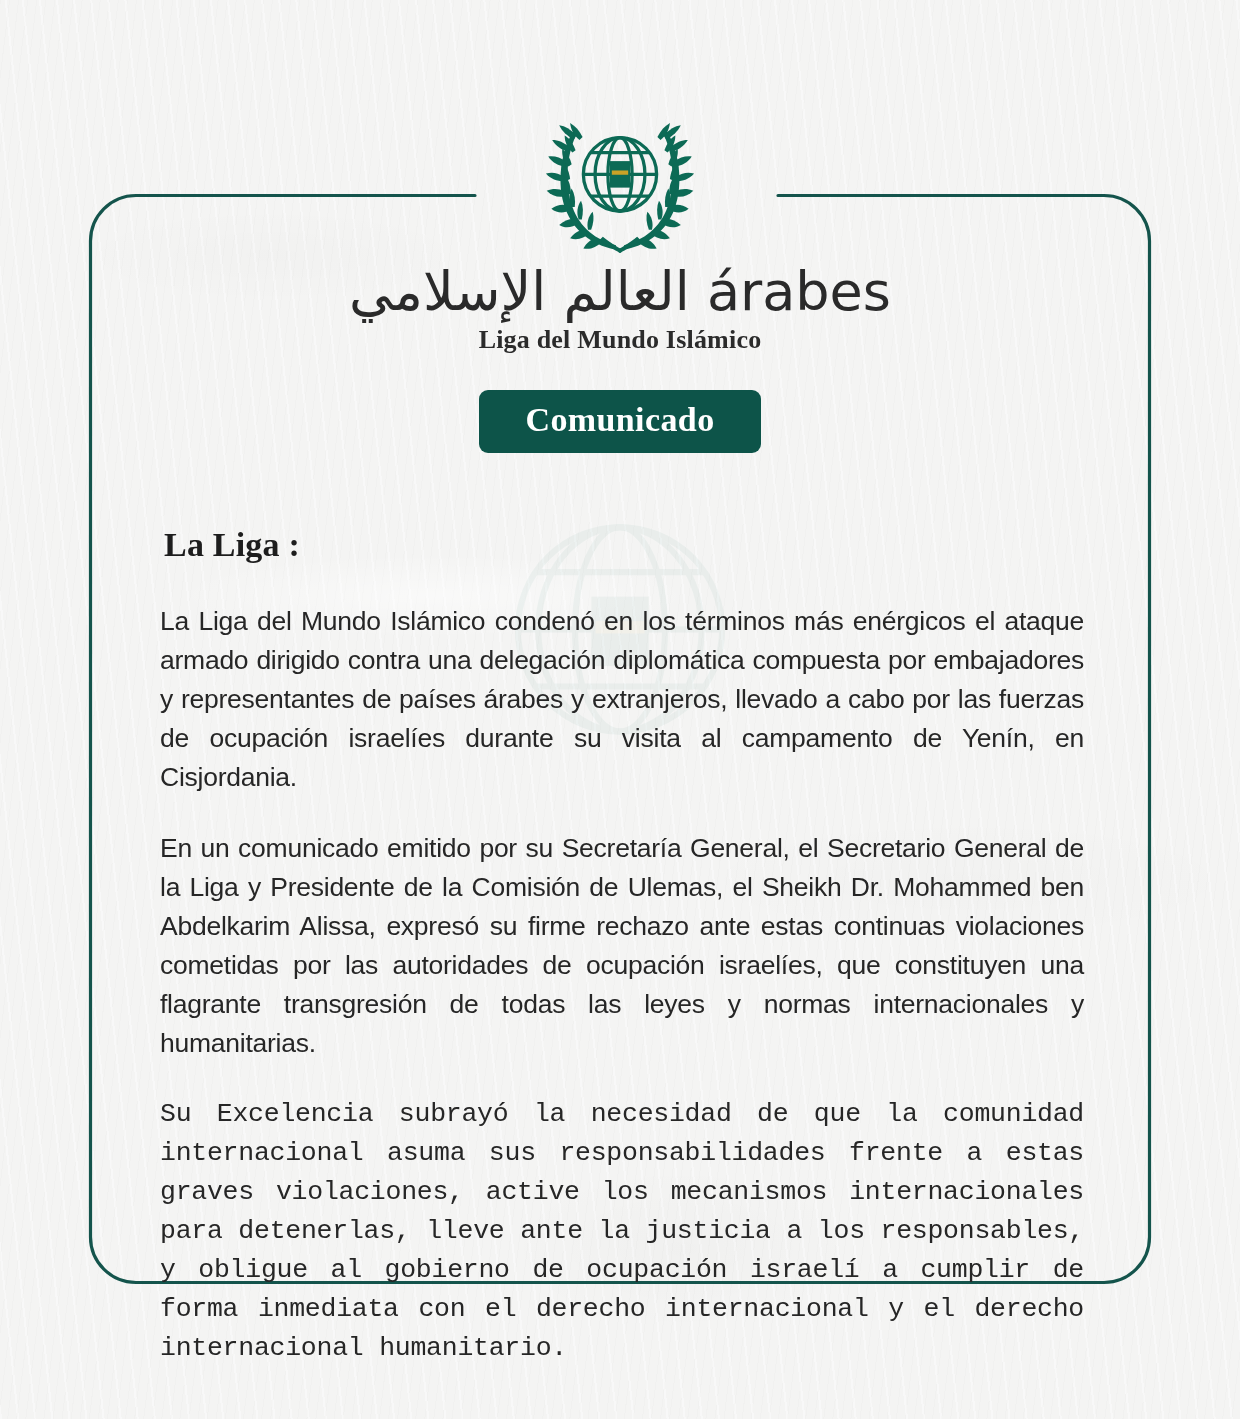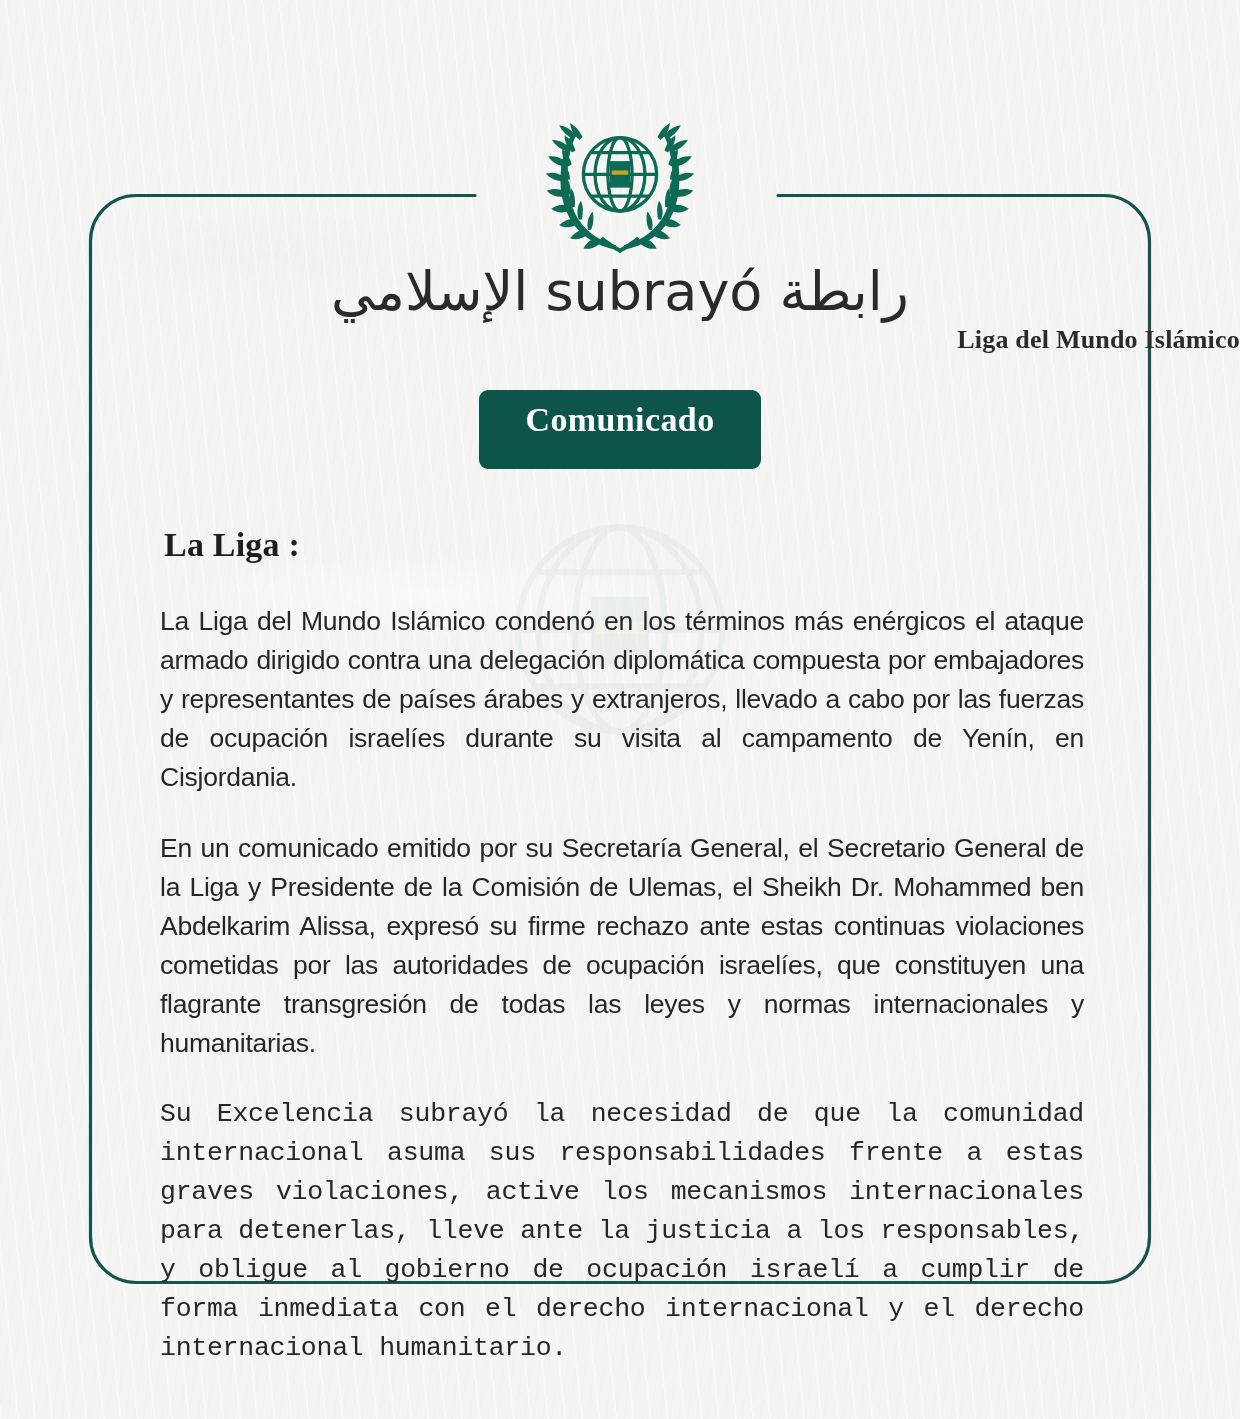--- a/index.html
+++ b/index.html
@@ -117,40 +117,39 @@
     white-space: nowrap;
   }
 
   .wordmark-latin {
     margin-top: 3px;
     font-family: "Liberation Serif", "DejaVu Serif", serif;
     font-weight: 700;
     font-size: 26px;
     letter-spacing: .2px;
     color: #2b2b2b;
-    text-align: right;
   }
 
   .badge-row {
     position: absolute;
     left: 0;
     top: 390px;
     width: 1240px;
     display: flex;
     justify-content: center;
   }
 
   .badge {
     background: #0d5449;
     color: #ffffff;
     font-family: "Liberation Serif", "DejaVu Serif", serif;
     font-weight: 700;
     font-size: 34px;
     letter-spacing: .4px;
-    padding: 12px 46px 30px;
+    padding: 12px 46px 14px;
     border-radius: 9px;
     line-height: 1.08;
   }
 
   .body-block {
     position: absolute;
     left: 160px;
     top: 526px;
     width: 924px;
   }
@@ -287,21 +286,21 @@
         <path d="M62.5 52 H137.5"></path>
         <path d="M62.5 108 H137.5"></path>
       </g>
 
       <rect x="87" y="63" width="26" height="34" fill="#0c6a55"></rect>
       <rect x="89.5" y="75" width="21" height="5.5" fill="#c9a227"></rect>
     </svg>
   </div>
 
   <div class="wordmark">
-    <div class="wordmark-arabic">رابطة subrayó الإسلامي</div>
+    <div class="wordmark-arabic">árabes العالم الإسلامي</div>
     <div class="wordmark-latin">Liga del Mundo Islámico</div>
   </div>
 
   <div class="badge-row">
     <div class="badge">Comunicado</div>
   </div>
 
   <div class="body-block">
     <h1 class="dateline">La Liga :</h1>
 

